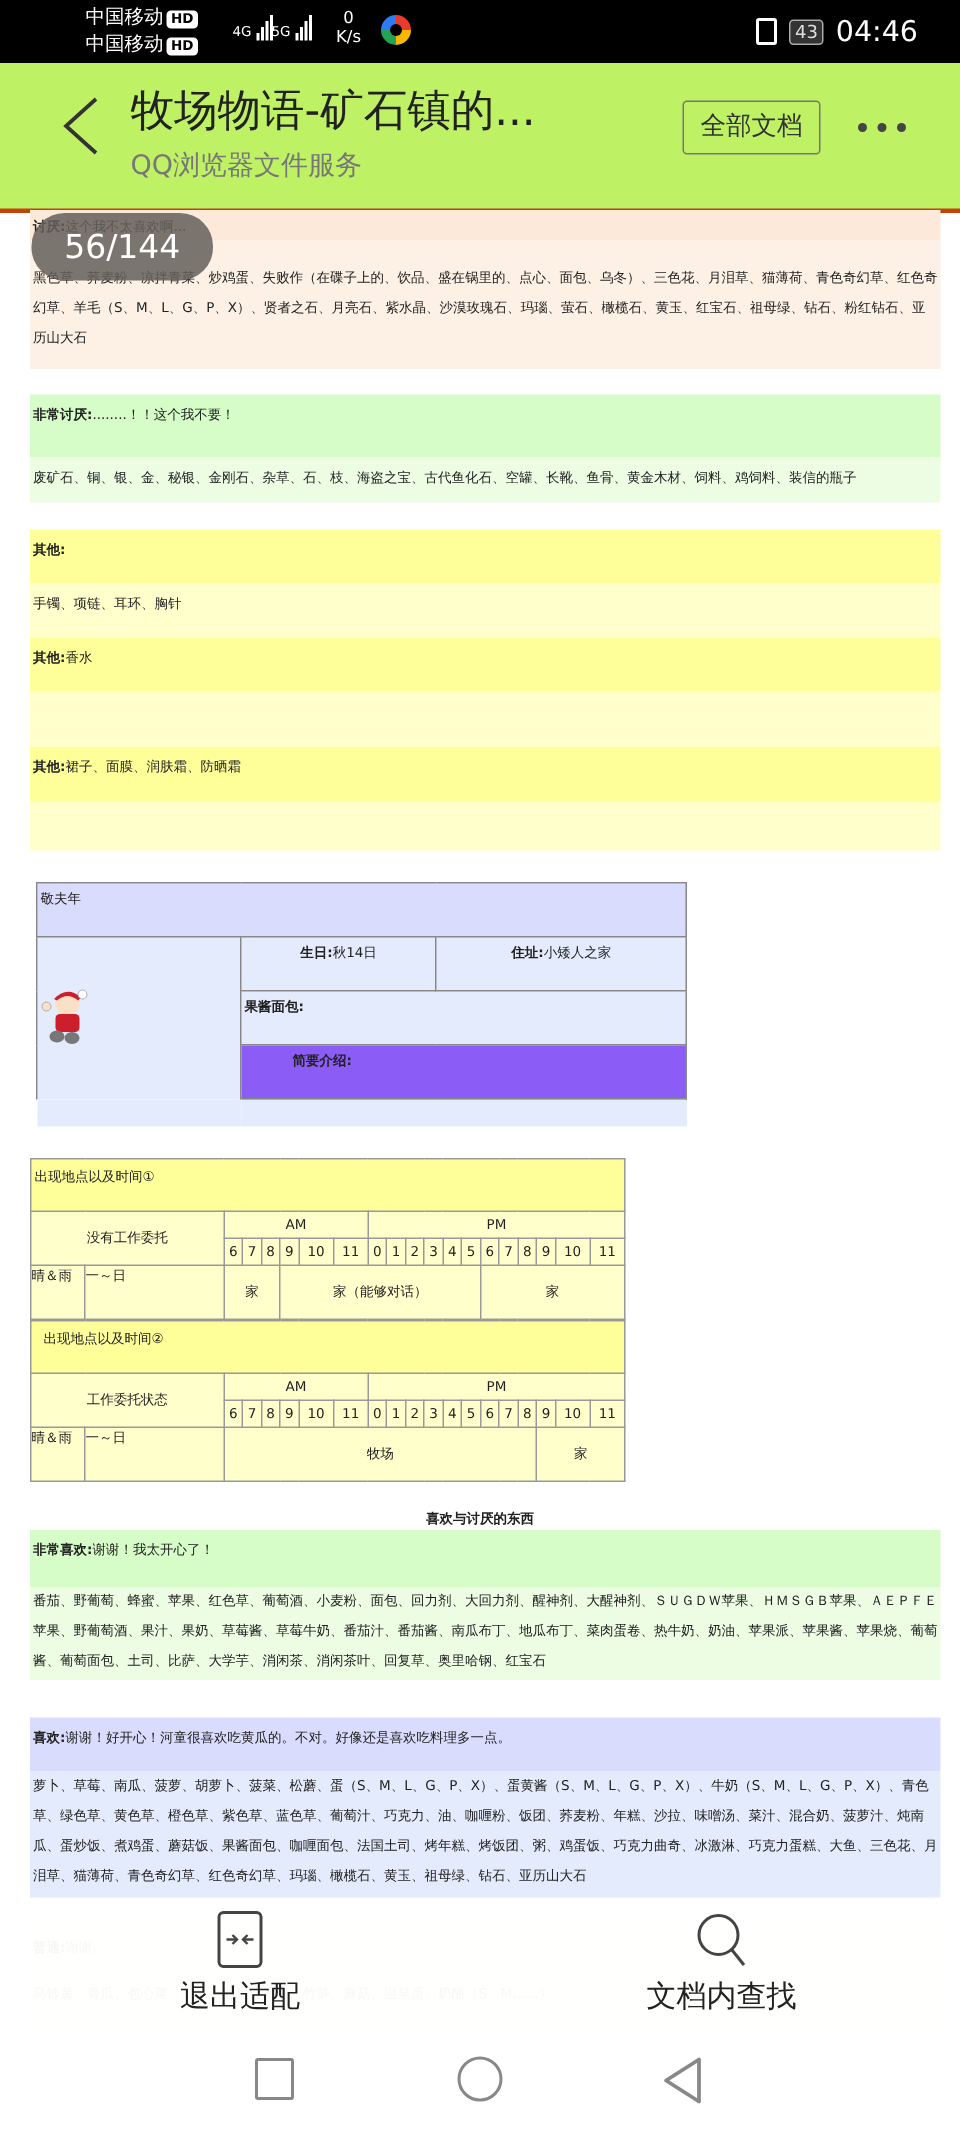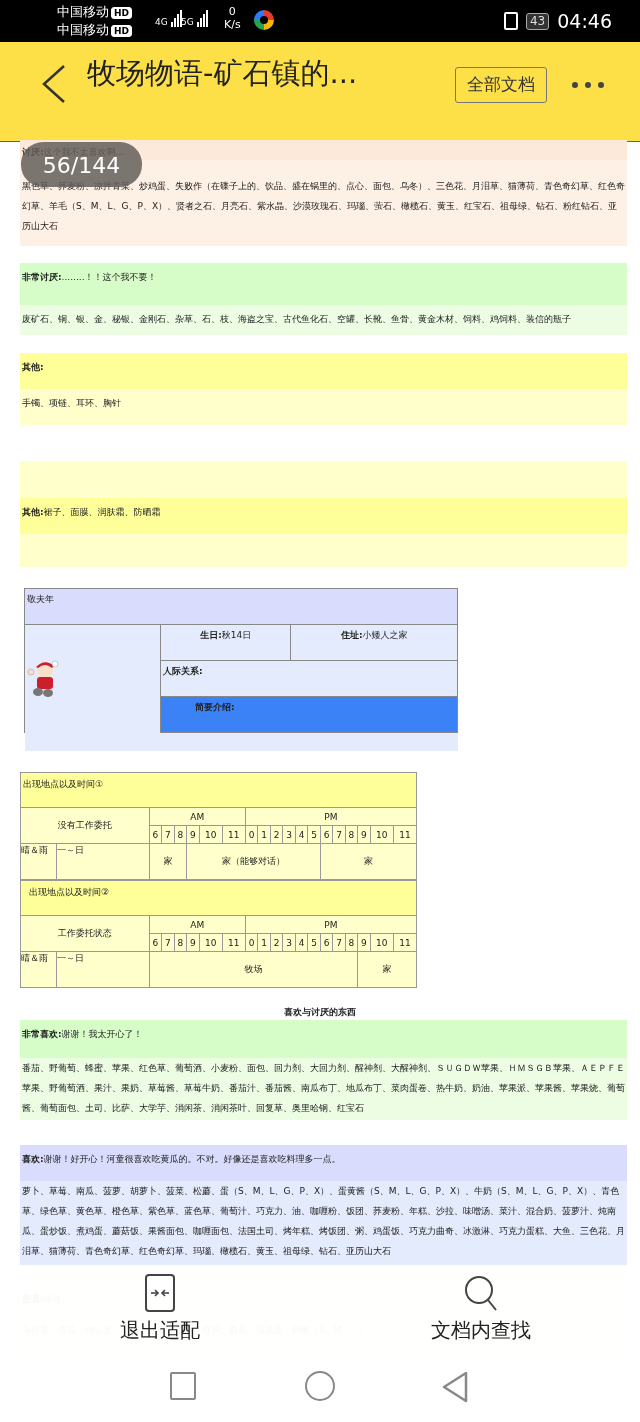--- a/index.html
+++ b/index.html
@@ -10,21 +10,21 @@
   .sb-signal { position: absolute; top: 10px; font-size: 9px; }
   .bars { display: inline-block; vertical-align: bottom; }
   .bars i { display: inline-block; width: 2px; background: #fff; margin-right: 1px; vertical-align: bottom; }
   .sb-speed { position: absolute; left: 224px; top: 5px; font-size: 11px; line-height: 13px; text-align: center; }
   .sb-app { position: absolute; left: 254px; top: 10px; width: 20px; height: 20px; border-radius: 50%; background: conic-gradient(#e63b2e 0 25%, #f6b800 0 50%, #23a455 0 75%, #2f7bf6 0); }
   .sb-app::after { content: ""; position: absolute; left: 6px; top: 6px; width: 8px; height: 8px; border-radius: 50%; background: #000; }
   .sb-right { position: absolute; right: 28px; top: 10px; font-size: 19px; display: flex; align-items: center; gap: 8px; }
   .vib { width: 14px; height: 18px; border: 2px solid #fff; border-radius: 2px; position: relative; }
   .batt { border: 1px solid #aaa; background: #333; color: #ddd; font-size: 12px; padding: 0 3px; border-radius: 3px; line-height: 15px; }
 
-  .topbar { position: absolute; top: 42px; left: 0; width: 640px; height: 100px; background: #fde047; border-bottom: 1px solid #c2410c; }
+  .topbar { position: absolute; top: 42px; left: 0; width: 640px; height: 100px; background: #bef264; border-bottom: 3px solid #c2410c; }
   .back { position: absolute; left: 40px; top: 22px; width: 28px; height: 40px; }
   .title { position: absolute; left: 87px; top: 12px; font-size: 29px; color: #222; white-space: nowrap; }
   .subtitle { position: absolute; left: 87px; top: 56px; font-size: 18px; color: #777; }
   .alldocs { position: absolute; left: 455px; top: 25px; width: 92px; height: 36px; border: 1.5px solid #777; border-radius: 3px; font-size: 17px; text-align: center; line-height: 33px; color: #333; }
   .more { position: absolute; left: 572px; top: 40px; display: flex; gap: 7px; }
   .more i { width: 6px; height: 6px; border-radius: 50%; background: #444; display: block; }
 
   .doc { position: absolute; top: 128px; left: 0; width: 640px; height: 1140px; overflow: hidden; font-size: 9px; }
   .band { position: absolute; left: 20px; width: 607px; padding: 4px 2px; line-height: 20px; font-size: 9px; color: #222; }
   .band b { font-weight: bold; }
@@ -71,20 +71,21 @@
   </div>
 </div>
 
 <div class="topbar">
   <div class="back">
     <svg width="28" height="40" viewBox="0 0 28 40">
         <polyline points="24,2 4,20 24,38" fill="none" stroke="#333" stroke-width="2.5"></polyline>
       </svg>
   </div>
   <div class="title">牧场物语-矿石镇的...</div>
+  <div class="subtitle">QQ浏览器文件服务</div>
   <div class="alldocs">全部文档</div>
   <div class="more">
     <i></i>
       <i></i>
       <i></i>
   </div>
 </div>
 
 <div class="doc">
 
@@ -100,20 +101,23 @@
   </div>
   <div class="band" style="top:177px;height:30px;background:#ecfde4;">
     <span>废矿石、铜、银、金、秘银、金刚石、杂草、石、枝、海盗之宝、古代鱼化石、空罐、长靴、鱼骨、黄金木材、饲料、鸡饲料、装信的瓶子</span>
   </div>
 
   <div class="band" style="top:225px;height:36px;background:#ffff99;">
     <b>其他:</b><span></span>
   </div>
   <div class="band" style="top:261px;height:36px;background:#ffffcc;">
     <span>手镯、项链、耳环、胸针</span>
+  </div>
+  <div class="band" style="top:297px;height:36px;background:#ffff99;">
+    <b>其他:</b><span>香水</span>
   </div>
   <div class="band" style="top:333px;height:37px;background:#ffffcc;"></div>
   <div class="band" style="top:370px;height:36px;background:#ffff99;">
     <b>其他:</b><span>裙子、面膜、润肤霜、防晒霜</span>
   </div>
   <div class="band" style="top:406px;height:33px;background:#ffffcc;"></div>
 
   <div class="profile">
     <table class="ptab" style="width:434px;">
       <tbody>
@@ -134,25 +138,25 @@
         </td>
         <td style="height:36px;background:#e4ebfd;text-align:center;">
           <b>生日:</b><span>秋14日</span>
         </td>
         <td style="height:36px;background:#e4ebfd;text-align:center;">
           <b>住址:</b><span>小矮人之家</span>
         </td>
       </tr>
       <tr>
         <td colspan="2" style="height:36px;background:#e4ebfd;">
-          <b>人际关系:</b>
-        </td>
-      </tr>
-      <tr>
-        <td colspan="2" style="height:36px;background:#3b82f6;padding-left:34px;">
+          <b>果酱面包:</b>
+        </td>
+      </tr>
+      <tr>
+        <td colspan="2" style="height:36px;background:#8b5cf6;padding-left:34px;">
           <b>简要介绍:</b>
         </td>
       </tr>
       <tr>
         <td style="height:18px;background:#e4ebfd;border:none;"></td>
         <td colspan="2" style="height:18px;background:#e4ebfd;border:none;"></td>
       </tr>
     </tbody>
       </table>
   </div>

